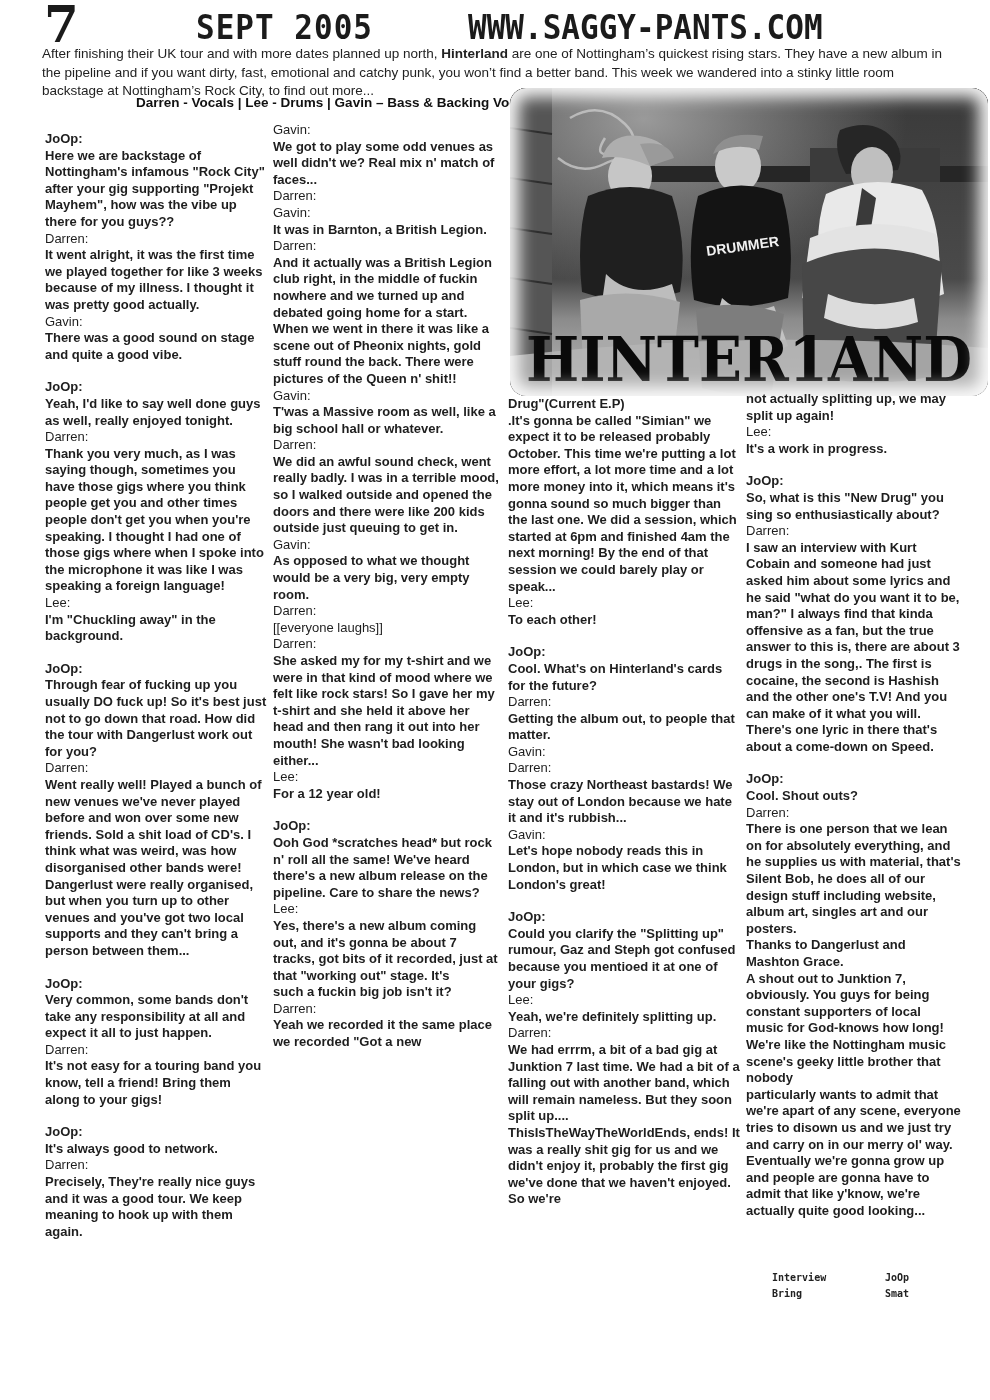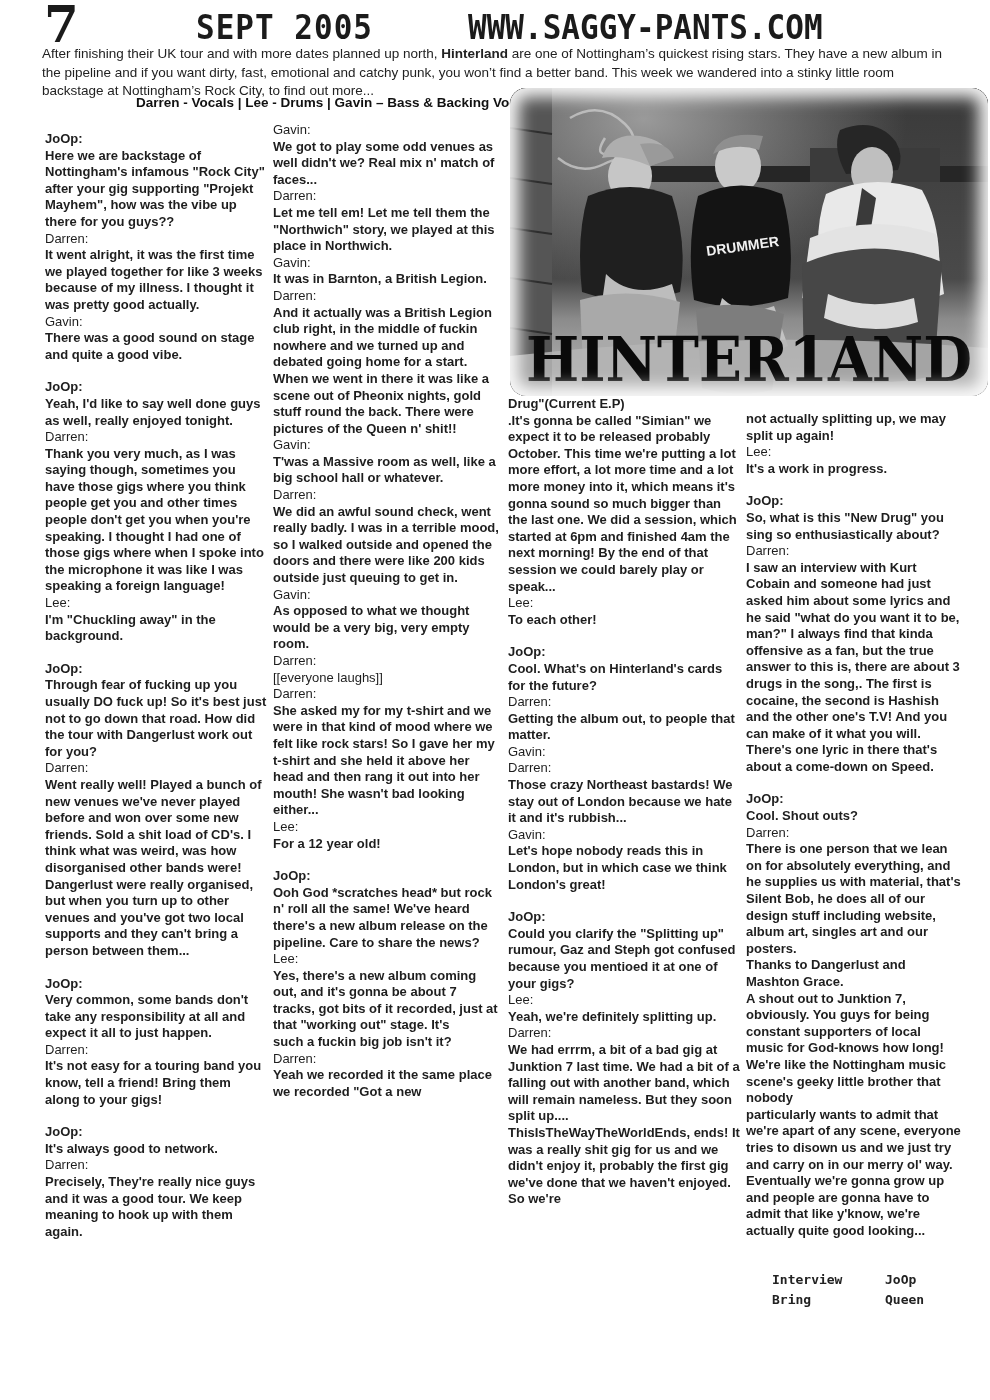--- a/index.html
+++ b/index.html
@@ -48,21 +48,21 @@
   }
   .col .speaker   { font-weight: normal; }
   .col .speaker.joop { font-weight: bold; }
   .col .question  { font-weight: bold; }
   .col .answer    { font-weight: bold; white-space: pre-line; }
   .col .aside     { text-align: left; padding-right: 30px; }
   .col .gap       { height: 16px; }
   #col-0 { left: 45px;  top: 131px; width: 222px; }
   #col-1 { left: 273px; top: 122px; width: 229px; }
   #col-2 { left: 508px; top: 396px; width: 233px; }
-  #col-3 { left: 746px; top: 391px; width: 215px; margin-top: 20px; }
+  #col-3 { left: 746px; top: 391px; width: 215px; }
   
   .photo-frame {
     position: absolute; left: 510px; top: 88px; width: 478px; height: 308px;
     border-radius: 16px; overflow: hidden; background: #2f2f2f;
   }
   .photo-frame::after {
     content: ""; position: absolute; inset: 0; border-radius: 16px;
     box-shadow: inset 0 0 16px 9px rgba(255,255,255,0.95);
     pointer-events: none;
   }
@@ -72,21 +72,21 @@
     font-weight: bold;
   }
   .shirt-text-svg {
     font-family: "Liberation Sans", sans-serif;
     font-weight: bold;
   }
   
   .credits {
     position: absolute; left: 772px; top: 1272px;
     font-family: "DejaVu Sans Mono", monospace;
-    font-weight: bold; font-size: 13px; color: #222;
+    font-weight: bold; font-size: 10px; color: #222;
   }
   .credits .row { display: flex; margin-bottom: 5px; }
   .credits .label { width: 113px; }
 </style>
 </head>
 <body>
 
 <div class="page">
 
   <div class="page-number">7</div>
@@ -194,21 +194,20 @@
       <div class="gap"></div>
       <div class="speaker joop">JoOp:</div>
       <div class="question">It's always good to network.</div>
       <div class="speaker">Darren:</div>
       <div class="answer">Precisely, They're really nice guys and it was a good tour. We keep meaning to hook up with them again.</div>
     </div>
   <div class="col" id="col-1">
       <div class="speaker">Gavin:</div>
       <div class="answer">We got to play some odd venues as well didn't we? Real mix n' match of faces...</div>
       <div class="speaker">Darren:</div>
-      <div class="answer">Let me tell em! Let me tell them the "Northwich" story, we played at this place in Northwich.</div>
       <div class="speaker">Gavin:</div>
       <div class="answer">It was in Barnton, a British Legion.</div>
       <div class="speaker">Darren:</div>
       <div class="answer">And it actually was a British Legion club right, in the middle of fuckin nowhere and we turned up and debated going home for a start. When we went in there it was like a scene out of Pheonix nights, gold stuff round the back. There were pictures of the Queen n' shit!!</div>
       <div class="speaker">Gavin:</div>
       <div class="answer">T'was a Massive room as well, like a big school hall or whatever.</div>
       <div class="speaker">Darren:</div>
       <div class="answer">We did an awful sound check, went really badly. I was in a terrible mood, so I walked outside and opened the doors and there were like 200 kids outside just queuing to get in.</div>
       <div class="speaker">Gavin:</div>
       <div class="answer">As opposed to what we thought would be a very big, very empty room.</div>
@@ -272,17 +271,17 @@
 particularly wants to admit that we're apart of any scene, everyone tries to disown us and we just try and carry on in our merry ol' way. Eventually we're gonna grow up and people are gonna have to admit that like y'know, we're actually quite good looking...</div>
     </div>
 
   <div class="credits">
     <div class="row">
       <span class="label">Interview</span>
       <span class="value">JoOp</span>
     </div>
     <div class="row">
       <span class="label">Bring</span>
-      <span class="value">Queen</span>
+      <span class="value">Smat</span>
     </div>
   </div>
 
 </div>
 
 </body></html>

